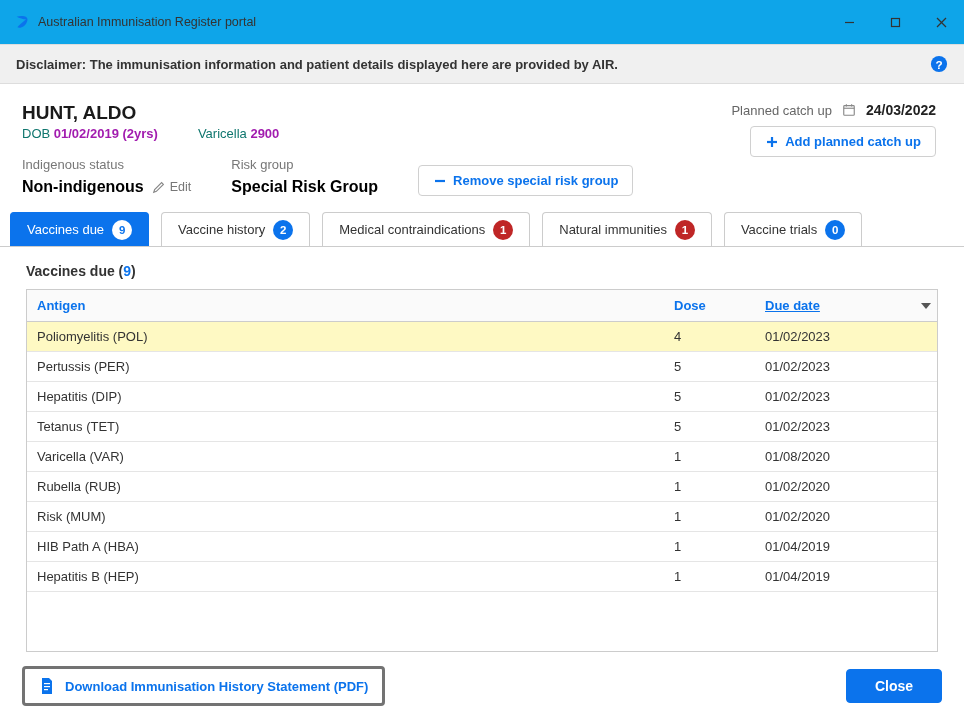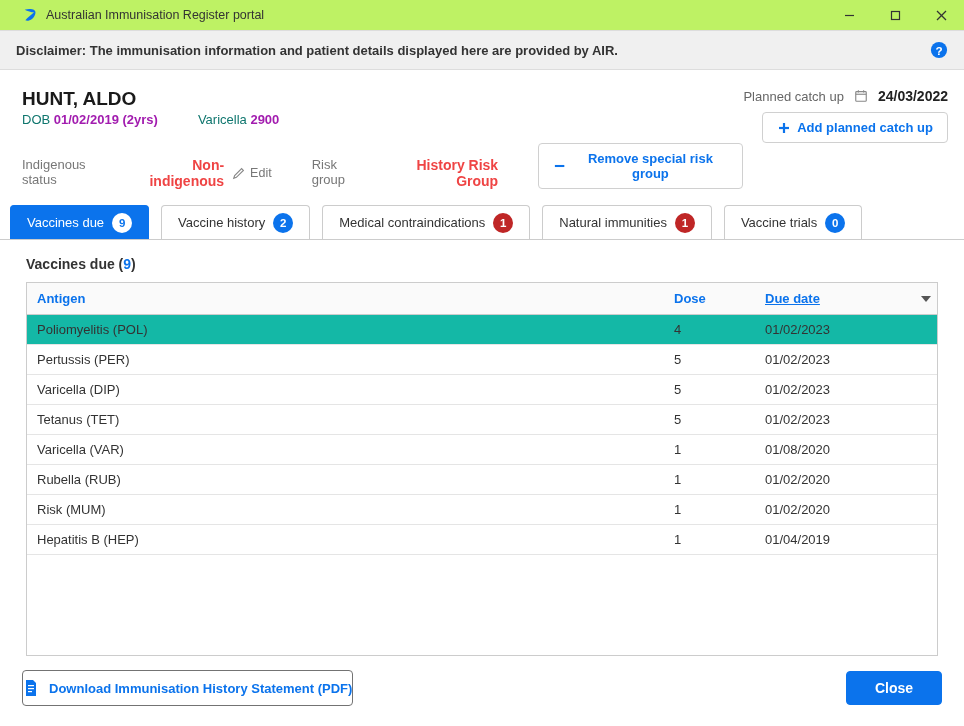--- a/index.html
+++ b/index.html
@@ -4,50 +4,50 @@
 <style>
   * { box-sizing: border-box; }
   html, body { margin: 0; padding: 0; font-family: "Segoe UI", Arial, sans-serif; font-size: 13px; color: #333; background: #f5f5f5; }
   .window {
     width: 964px; height: 726px; margin: 0 auto; background: #fff;
     display: flex; flex-direction: column; position: relative;
     box-shadow: 6px 6px 10px rgba(0,0,0,0.25);
   }
   
   .titlebar {
-    height: 30px; display: flex; align-items: center; padding-left: 22px;
-    background: #bef264;
+    height: 44px; display: flex; align-items: center; padding-left: 14px;
+    background: #0ea5e9;
   }
   .titlebar .app-icon { width: 16px; height: 16px; margin-right: 8px; }
   .titlebar .title { font-size: 12.5px; color: #333; }
   .window-controls { margin-left: auto; display: flex; }
   .window-controls .ctrl { width: 46px; height: 30px; display: flex; align-items: center; justify-content: center; cursor: pointer; }
   .window-controls svg { width: 11px; height: 11px; stroke: #333; stroke-width: 1.2; fill: none; }
 
   
   .disclaimer-bar {
     background: #f0f0f0; border-top: 1px solid #ddd; border-bottom: 1px solid #ddd;
     display: flex; align-items: center; padding: 10px 16px; font-size: 13px;
     color: #333;
   }
   .disclaimer-bar .text { font-weight: 600; }
   .disclaimer-bar .help-icon { margin-left: auto; width: 18px; height: 18px; }
 
   
-  .patient-header { padding: 18px 16px 10px 22px; display: flex; }
+  .patient-header { padding: 18px 28px 10px 22px; display: flex; }
   .patient-left { flex: 1; }
   .patient-name { font-size: 19px; font-weight: 700; color: #1a1a1a; margin-bottom: 2px; }
   .meta-row { display: flex; gap: 40px; margin-bottom: 16px; }
   .meta-label { color: #0f766e; font-size: 13px; }
   .meta-value { color: #a21caf; font-weight: 600; }
   .status-grid { display: flex; gap: 40px; align-items: flex-end; }
-  .status-col { display: flex; flex-direction: row; gap: 6px; }
+  .status-col { display: flex; flex-direction: column; gap: 6px; }
   .status-label { color: #777; font-size: 13px; }
   .status-value-row { display: flex; align-items: center; gap: 8px; }
-  .status-value { font-weight: 600; font-size: 14px; color: #ef4444; text-align: right; }
+  .status-value { font-weight: 600; font-size: 16px; color: #000000; text-align: right; }
   .edit-link { display: inline-flex; align-items: center; gap: 4px; color: #777; font-size: 12.5px; cursor: pointer; }
   .outline-btn {
     display: inline-flex; align-items: center; gap: 6px; border: 1px solid #d0d0d0;
     background: #fff; color: #0b73ec; padding: 7px 14px; border-radius: 4px;
     font-weight: 600; font-size: 13px; cursor: pointer;
   }
   .outline-btn svg.icon { width: 14px; height: 14px; stroke: #0b73ec; stroke-width: 2.2; fill: none; }
 
   .patient-right { text-align: right; display: flex; flex-direction: column; align-items: flex-end; gap: 8px; }
   .planned-row { display: flex; align-items: center; gap: 10px; color: #666; font-size: 13px; }
@@ -77,39 +77,39 @@
 
   
   .table-wrap { margin: 0 26px; border: 1px solid #ccc; flex: 1; overflow: hidden; display: flex; flex-direction: column; justify-content: center; }
   table { width: 100%; border-collapse: collapse; font-size: 13px; }
   thead th {
     text-align: left; padding: 8px 10px; font-weight: 600; color: #0b73ec;
     border-bottom: 1px solid #ccc; background: #fafafa; cursor: pointer;
   }
   thead th.due-col { padding-right: 22px; text-decoration: underline; }
   tbody td { padding: 7px 10px; border-bottom: 1px solid #e5e5e5; }
-  tbody tr.selected td { background: #14b8a6; }
+  tbody tr.selected td { background: #fef9c3; }
   .col-antigen { width: 70%; }
   .col-dose { width: 10%; }
   .col-due { width: 20%; position: relative; }
   .sort-arrow { position: absolute; right: 6px; top: 50%; transform: translateY(-50%); }
   .table-fill { flex: 1; }
 
   
   .footer {
     display: flex; align-items: center; padding: 14px 22px 20px; gap: 12px;
     border-top: none;
   }
   .btn-primary {
     margin-left: auto; background: #0b73ec; color: #fff; border: 1px solid #0b73ec;
     padding: 8px 28px; border-radius: 4px; font-weight: 600; font-size: 14px; cursor: pointer;
   }
   .download-btn {
-    display: inline-flex; align-items: center; gap: 10px; border: 1px solid #737373;
-    background: #fff; color: #0b73ec; padding: 8px 0; border-radius: 4px;
+    display: inline-flex; align-items: center; gap: 10px; border: 3px solid #737373;
+    background: #fff; color: #0b73ec; padding: 8px 14px; border-radius: 4px;
     font-weight: 600; font-size: 13px; cursor: pointer;
   }
   .icon-sm { width: 14px; height: 14px; }
 </style>
 </head>
 <body>
 
 <div class="window">
 
   <div class="titlebar">
@@ -166,21 +166,21 @@
             <span class="edit-link">
               <svg class="icon-sm" viewBox="0 0 16 16">
                   <path d="M2 14 L3 11 L11 3 L13 5 L5 13 Z" fill="none" stroke="#888" stroke-width="1.3"></path>
                 </svg>
               <span>Edit</span>
             </span>
           </div>
         </div>
         <div class="status-col">
           <span class="status-label">Risk group</span>
-          <span class="status-value">History Risk Group</span>
+          <span class="status-value">Special Risk Group</span>
         </div>
         <div class="status-col" style="justify-content:flex-end;">
           <button class="outline-btn">
             <svg class="icon" viewBox="0 0 14 14">
                 <line x1="2" y1="7" x2="12" y2="7"></line>
               </svg>
             <span>Remove special risk group</span>
           </button>
         </div>
       </div>
@@ -253,21 +253,21 @@
             <td>Poliomyelitis (POL)</td>
             <td>4</td>
             <td>01/02/2023</td>
           </tr>
           <tr>
             <td>Pertussis (PER)</td>
             <td>5</td>
             <td>01/02/2023</td>
           </tr>
           <tr>
-            <td>Varicella (DIP)</td>
+            <td>Hepatitis (DIP)</td>
             <td>5</td>
             <td>01/02/2023</td>
           </tr>
           <tr>
             <td>Tetanus (TET)</td>
             <td>5</td>
             <td>01/02/2023</td>
           </tr>
           <tr>
             <td>Varicella (VAR)</td>
@@ -276,20 +276,25 @@
           </tr>
           <tr>
             <td>Rubella (RUB)</td>
             <td>1</td>
             <td>01/02/2020</td>
           </tr>
           <tr>
             <td>Risk (MUM)</td>
             <td>1</td>
             <td>01/02/2020</td>
+          </tr>
+          <tr>
+            <td>HIB Path A (HBA)</td>
+            <td>1</td>
+            <td>01/04/2019</td>
           </tr>
           <tr>
             <td>Hepatitis B (HEP)</td>
             <td>1</td>
             <td>01/04/2019</td>
           </tr>
         </tbody>
     </table>
     <div class="table-fill"></div>
   </div>

